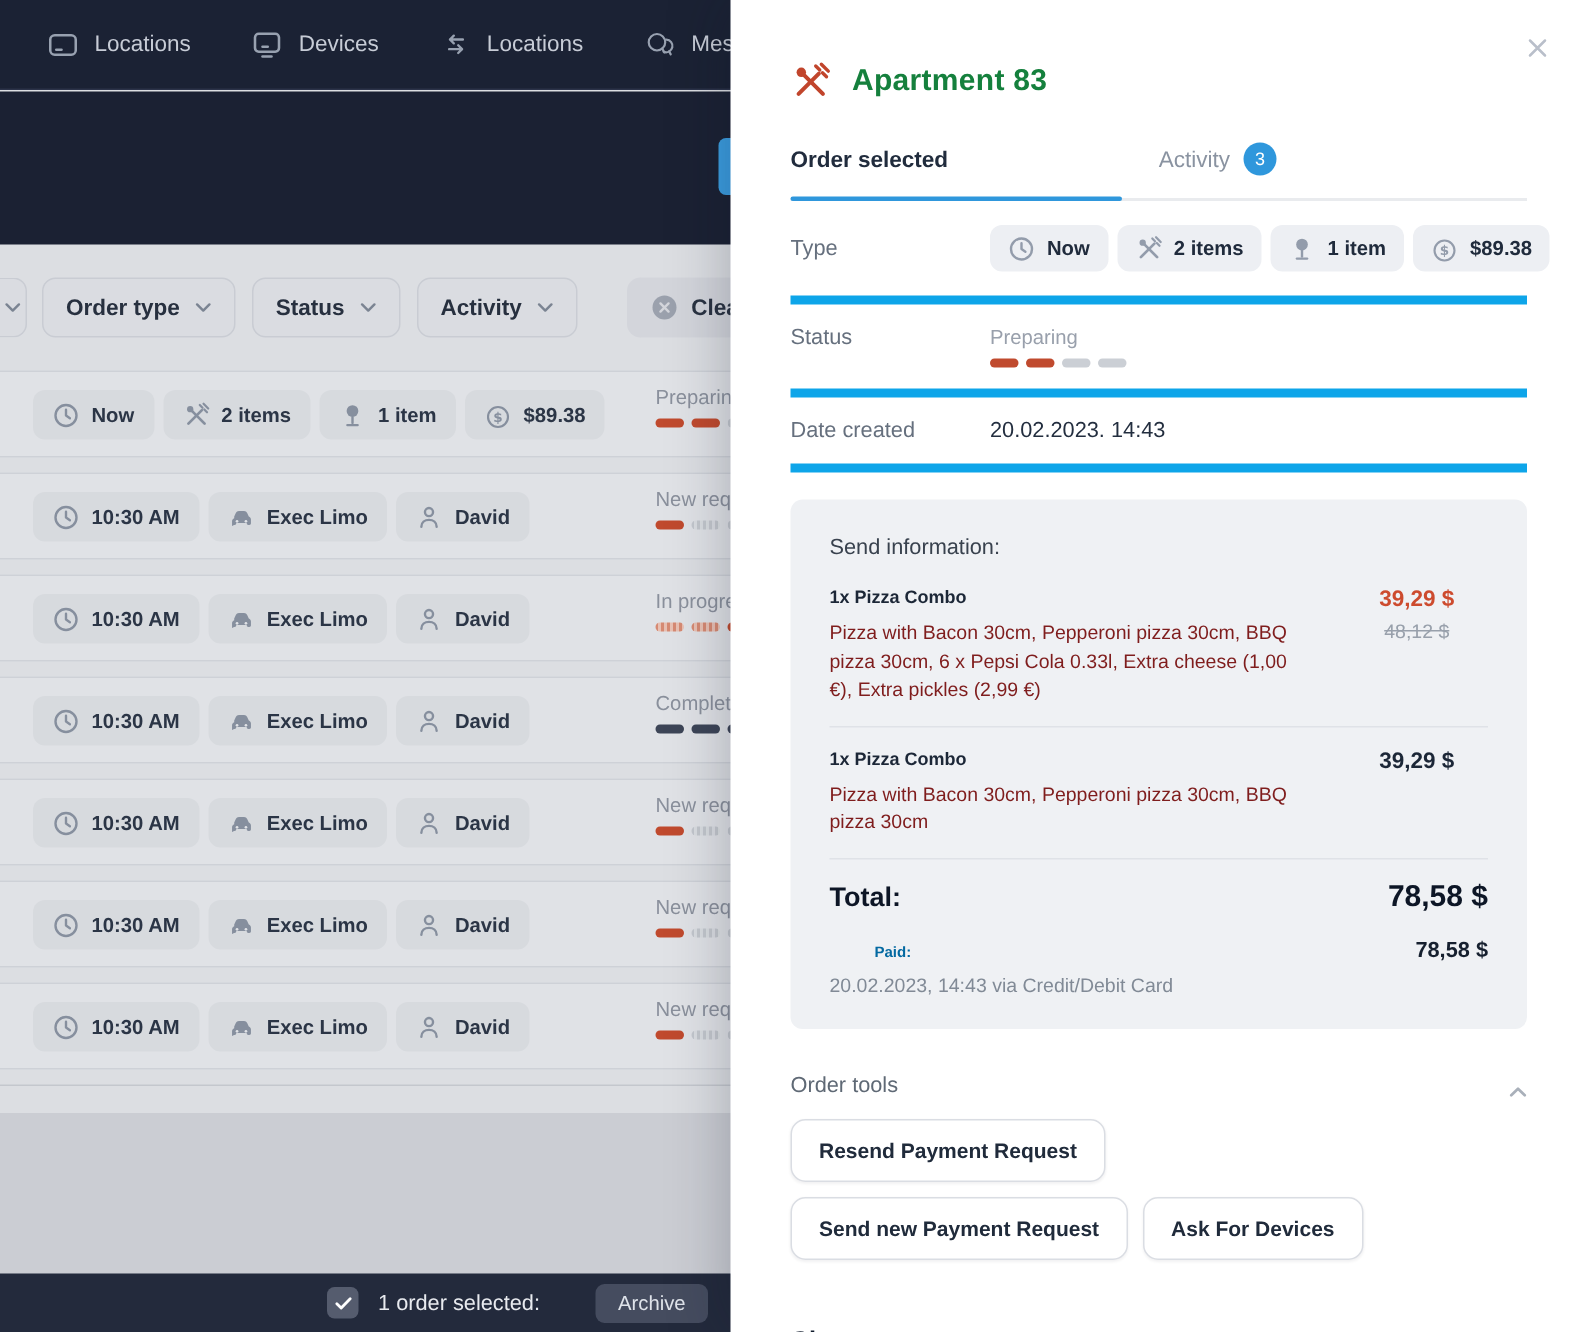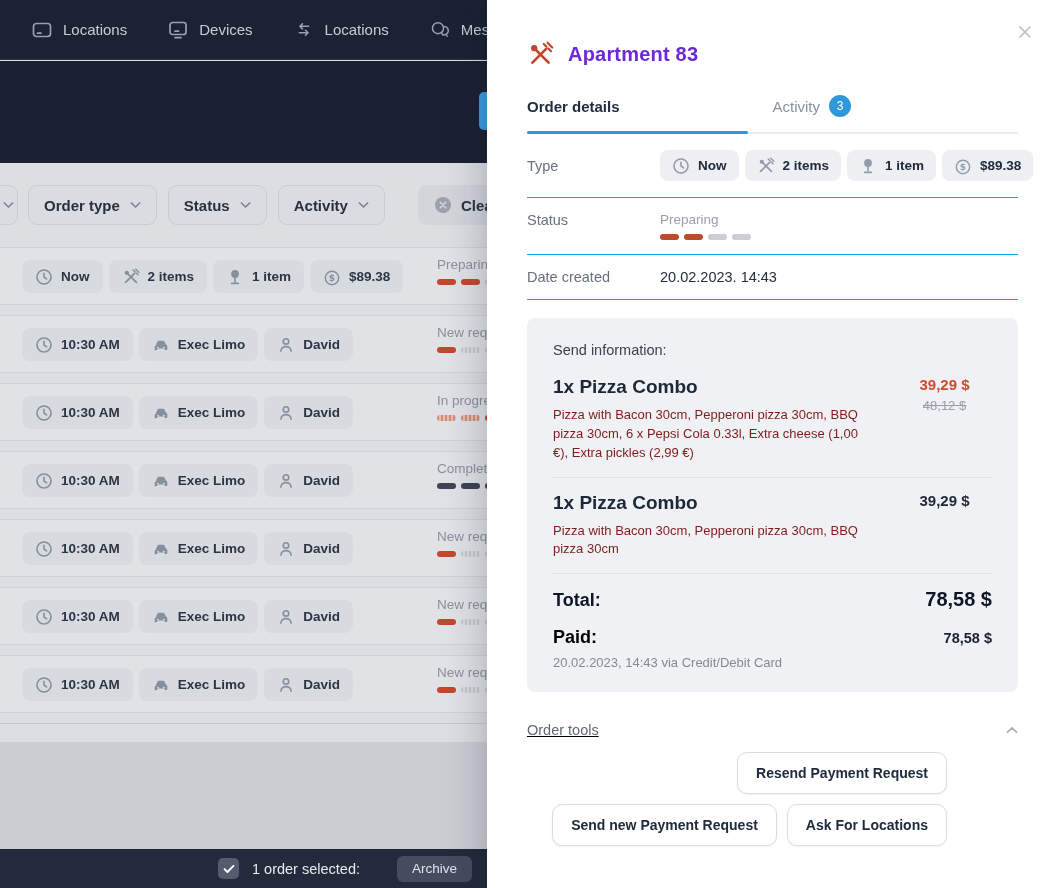--- a/index.html
+++ b/index.html
@@ -61,66 +61,66 @@
     color:#dfe3ea;font-size:13.5px;font-family:inherit;cursor:pointer;}
 
   
   .modal{position:absolute;top:0;bottom:0;left:487px;width:561px;background:#ffffff;
     box-shadow:0 0 40px rgba(15,20,40,.28);padding:0 30px 0 40px;box-sizing:border-box;}
   .close{position:absolute;top:22px;right:13px;width:20px;height:20px;color:#b9bfca;cursor:pointer;}
   .close svg{width:20px;height:20px;}
   .m-header{display:flex;align-items:center;gap:14px;margin-top:41px;}
   .hdr-ic{width:27px;height:27px;color:#c1452c;display:inline-flex;flex:none;}
   .hdr-ic svg{width:27px;height:27px;}
-  .m-title{font-size:20px;font-weight:800;color:#6d28d9;margin:0;letter-spacing:.2px;}
+  .m-title{font-size:20px;font-weight:800;color:#15803d;margin:0;letter-spacing:.2px;}
 
   .tabs{position:relative;display:flex;margin-top:27px;padding-bottom:15px;border-bottom:2px solid #e9ebee;}
   .tab{width:50%;display:flex;align-items:center;gap:9px;font-size:15px;color:#8a93a1;cursor:pointer;}
   .tab.active{color:#212c3d;font-weight:600;}
   .tab-underline{position:absolute;left:0;bottom:-2px;width:45%;height:3px;background:#2f97dc;border-radius:2px;}
   .badge{width:22px;height:22px;border-radius:50%;background:#2f97dc;color:#fff;font-size:12px;
     display:inline-flex;align-items:center;justify-content:center;}
 
-  .drow{display:flex;align-items:flex-start;padding:14px 0;border-bottom:1px solid #0ea5e9;}
+  .drow{display:flex;align-items:flex-start;padding:14px 0;border-bottom:6px solid #0ea5e9;}
   .drow.type-row{padding:16px 0;align-items:center;}
   .dlabel{width:133px;flex:none;font-size:14.5px;color:#66707e;}
   .dval{font-size:14.5px;color:#232e3f;text-align:right;}
   .chipset{flex:1;display:flex;justify-content:flex-end;gap:6px;}
   .mchip{display:flex;align-items:center;gap:8px;height:31px;padding:0 12px;background:#edeff3;border-radius:8px;
     font-size:13.5px;font-weight:600;color:#202b3c;white-space:nowrap;}
   .mchip .ic{width:18px;height:18px;color:#939cab;display:inline-flex;flex:none;}
   .mchip .ic svg{width:18px;height:18px;}
   .mchip .ic.big svg{width:20px;height:20px;}
   .sval{font-size:13.5px;color:#99a0ac;}
   .modal .segs{gap:5px;}
 
   .info-box{margin-top:18px;background:#eff1f4;border-radius:8px;padding:24px 26px 22px 26px;}
   .info-head{font-size:14.5px;color:#39424e;margin-bottom:18px;}
   .item{display:flex;align-items:flex-start;}
   .item-left{flex:1;padding-right:30px;}
-  .item-title{font-size:19px;font-weight:700;color:#1c2737;}
+  .item-title{font-size:12px;font-weight:700;color:#1c2737;}
   .item-desc{font-size:13px;color:#7f1d1d;line-height:1.45;margin-top:8px;}
   .item-right{width:95px;flex:none;text-align:center;}
   .price{font-size:15px;font-weight:700;color:#1c2737;}
   .price.red{color:#cd4b2e;}
   .old-price{font-size:13px;color:#98a0ab;text-decoration:line-through;margin-top:5px;}
   .isep{height:1px;background:#dfe2e7;margin:14px 0;}
   .total-row{display:flex;align-items:baseline;justify-content:space-between;margin-top:4px;}
   .total-label{font-size:18px;font-weight:800;color:#0d1626;}
   .total-value{font-size:20px;font-weight:800;color:#0d1626;}
   .paid-row{display:flex;align-items:baseline;justify-content:space-between;margin-top:16px;}
-  .paid-label{font-size:18px;font-weight:700;color:#000000;}
+  .paid-label{font-size:10px;font-weight:700;color:#0369a1;margin-left:30px;}
   .paid-value{font-size:14.5px;font-weight:600;color:#16202f;}
   .paid-info{font-size:13px;color:#818a96;margin-top:7px;}
 
-  .tools-head{display:flex;align-items:center;justify-content:space-between;margin-top:30px;text-decoration:underline;}
+  .tools-head{display:flex;align-items:flex-end;justify-content:space-between;margin-top:30px;}
   .tools-label{font-size:14.5px;color:#5f6975;}
   .chev-up{width:12px;height:8px;color:#a9b0ba;cursor:pointer;}
   .chev-up svg{width:12px;height:8px;display:block;}
-  .tools-btns{display:flex;flex-wrap:wrap;gap:10px;margin-top:14px;max-width:420px;justify-content:flex-end;}
+  .tools-btns{display:flex;flex-wrap:wrap;gap:10px;margin-top:14px;max-width:420px;}
   .tool-btn{background:#fff;border:1px solid #dadde3;border-radius:10px;padding:12px 18px;font-size:14px;
     font-weight:600;color:#202b3b;font-family:inherit;cursor:pointer;box-shadow:0 1px 2px rgba(16,24,40,.06);}
 
   .cs-head{font-size:17px;font-weight:800;color:#101b2c;margin:44px 0 0 0;}
 </style>
 </head>
 <body>
 
 <svg width="0" height="0" style="position:absolute" aria-hidden="true">
   <defs>
@@ -579,21 +579,21 @@
       <span class="hdr-ic">
           <svg>
             <use href="#i-cutlery"></use>
           </svg>
         </span>
       <h1 class="m-title">Apartment 83</h1>
     </div>
 
     <div class="tabs">
       <div class="tab active">
-        <span>Order details</span>
+        <span>Order selected</span>
       </div>
       <div class="tab">
         <span>Activity</span>
         <span class="badge">3</span>
       </div>
       <div class="tab-underline"></div>
     </div>
 
     <div class="drow type-row">
       <span class="dlabel">Type</span>
@@ -692,20 +692,20 @@
       <span class="tools-label">Order tools</span>
       <span class="chev-up">
           <svg>
             <use href="#i-chev-u"></use>
           </svg>
         </span>
     </div>
     <div class="tools-btns">
       <button class="tool-btn">Resend Payment Request</button>
       <button class="tool-btn">Send new Payment Request</button>
-      <button class="tool-btn">Ask For Locations</button>
+      <button class="tool-btn">Ask For Devices</button>
     </div>
 
     <h2 class="cs-head">Change status</h2>
 
   </aside>
 
 </div>
 
 </body></html>

